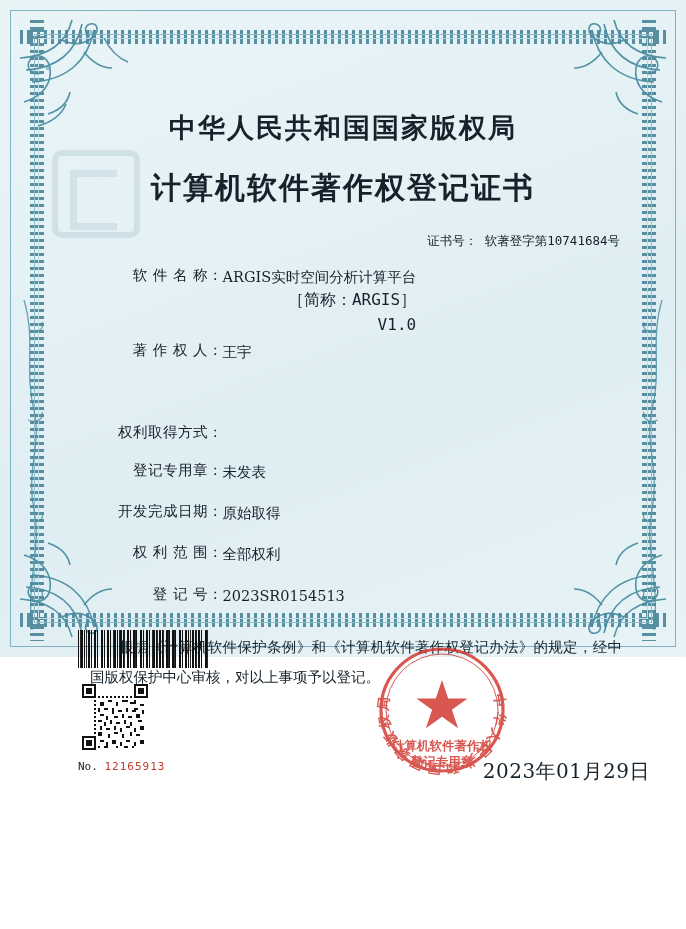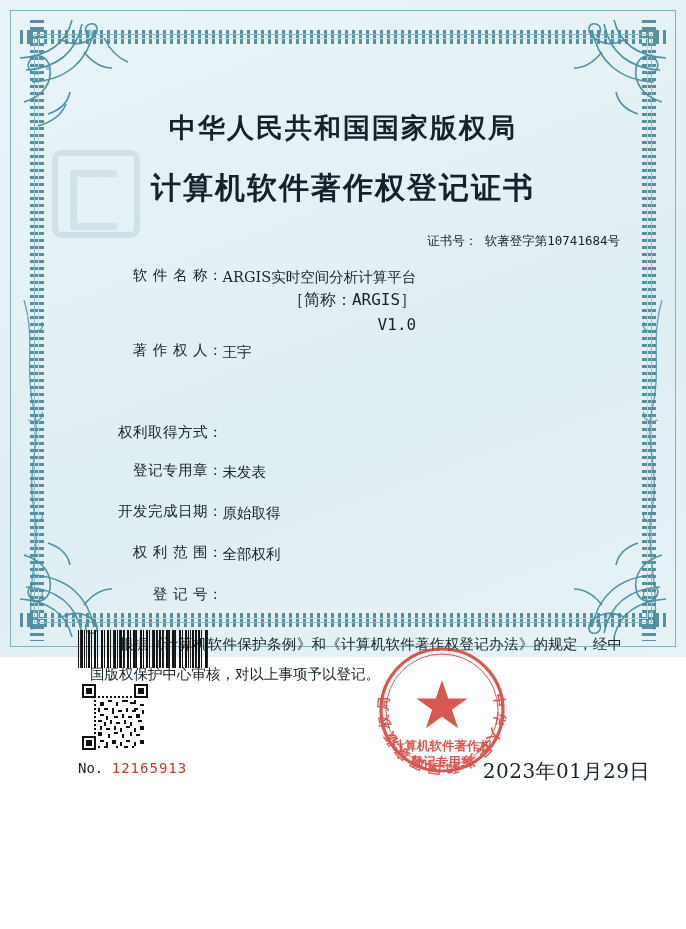--- a/index.html
+++ b/index.html
@@ -198,21 +198,21 @@
     width: 148px;
     height: 148px;
   }
   .seal svg { display: block; }
 
   .serial {
     position: absolute;
     left: 78px;
     top: 760px;
     font-family: "DejaVu Sans Mono", monospace;
-    font-size: 14px;
+    font-size: 11px;
     color: #16222b;
   }
   .serial .num { color: #c0392b; letter-spacing: 1px; }
   .issue-date {
     position: absolute;
     right: 36px;
     top: 758px;
     font-family: "DejaVu Serif", serif;
     font-size: 20px;
     color: #16222b;
@@ -377,20 +377,21 @@
 
       <div class="row sp">
         <span class="lbl">权 利 范 围</span>
         <span class="colon">：</span>
         <span class="val">全部权利</span>
       </div>
 
       <div class="row">
         <span class="lbl">登 记 号</span>
         <span class="colon">：</span>
+        <span class="val mono">2023SR0154513</span>
       </div>
 
     </div>
 
     <div class="para">根据《计算机软件保护条例》和《计算机软件著作权登记办法》的规定，经中国版权保护中心审核，对以上事项予以登记。</div>
 
   </div>
 
   <div class="barcode"></div>
 

